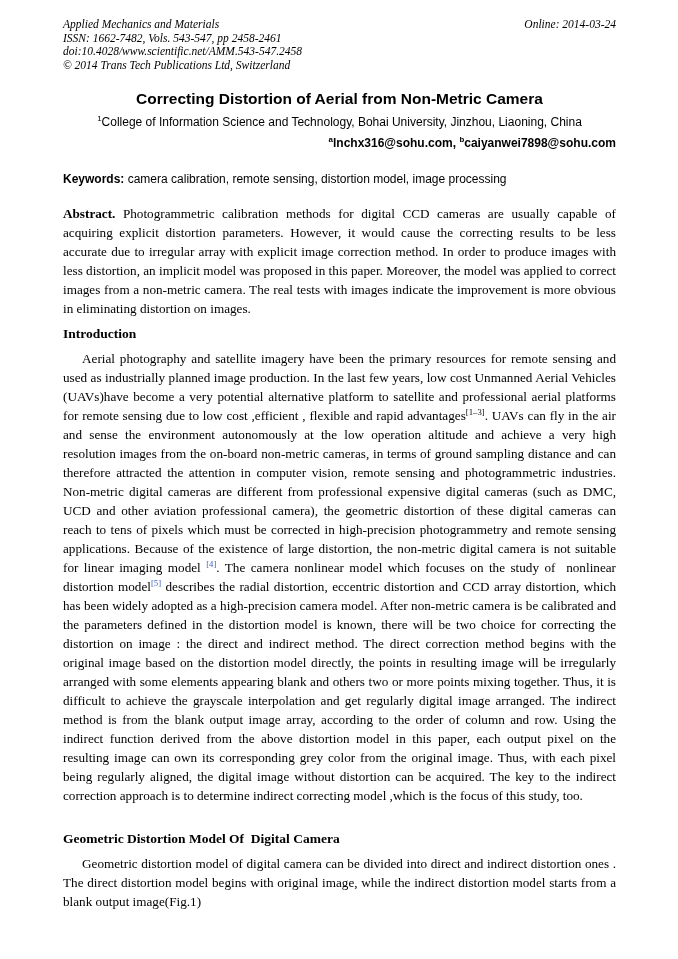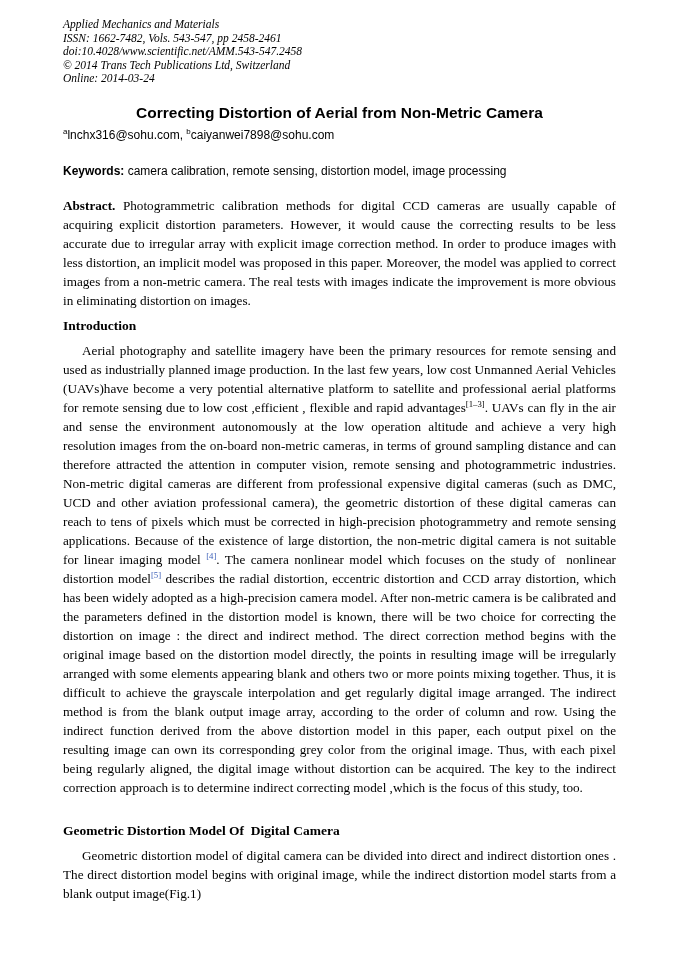--- a/index.html
+++ b/index.html
@@ -20,21 +20,20 @@
   }
   
   .jheader {
     display: flex;
     justify-content: space-between;
     align-items: flex-start;
     font-family: "Liberation Serif", serif;
     font-style: italic;
     font-size: 11.5px;
     line-height: 13.5px;
-    flex-direction: column;
   }
   
   h1.title {
     margin-top: 17px;
     text-align: center;
     font-family: "Liberation Sans", sans-serif;
     font-weight: bold;
     font-size: 15.5px;
     line-height: 19px;
   }
@@ -47,24 +46,25 @@
   }
   .affiliation {
     margin-top: 7px;
     text-align: center;
     font-family: "Liberation Sans", sans-serif;
     font-size: 12px;
     line-height: 15px;
   }
   .emails {
     margin-top: 6px;
-    text-align: left;
+    text-align: right;
     font-family: "Liberation Sans", sans-serif;
     font-size: 12px;
     line-height: 15px;
+    font-weight: bold;
   }
   .keywords {
     margin-top: 21px;
     font-family: "Liberation Sans", sans-serif;
     font-size: 12px;
     line-height: 15px;
     white-space: pre-wrap;
   }
   
   .para {
@@ -106,20 +106,21 @@
       <div>ISSN: 1662-7482, Vols. 543-547, pp 2458-2461</div>
       <div>doi:10.4028/www.scientific.net/AMM.543-547.2458</div>
       <div>© 2014 Trans Tech Publications Ltd, Switzerland</div>
     </div>
     <div class="jheader-right">Online: 2014-03-24</div>
   </div>
 
   <h1 class="title">Correcting Distortion of Aerial from Non-Metric Camera</h1>
 
 
+  <p class="affiliation"><span class="run-sup">1</span><span>College of Information Science and Technology, Bohai University, Jinzhou, Liaoning, China</span></p>
 
   <p class="emails"><span class="run-sup">a</span><span>lnchx316@sohu.com, </span><span class="run-sup">b</span><span>caiyanwei7898@sohu.com</span></p>
 
   <p class="keywords"><span class="run-b">Keywords:</span><span> camera calibration, remote sensing, distortion model, image processing</span></p>
 
   <p class="para abstract"><span class="run-b">Abstract.</span><span> Photogrammetric calibration methods for digital CCD cameras are usually capable of acquiring explicit distortion parameters. However, it would cause the correcting results to be less accurate due to irregular array with explicit image correction method. In order to produce images with less distortion, an implicit model was proposed in this paper. Moreover, the model was applied to correct images from a non-metric camera. The real tests with images indicate the improvement is more obvious in eliminating distortion on images.</span></p>
 
   <h2 class="section-heading">Introduction</h2>
 
   <p class="para body-para indent"><span>Aerial photography and satellite imagery have been the primary resources for remote sensing and used as industrially planned image production. In the last few years, low cost Unmanned Aerial Vehicles (UAVs)have become a very potential alternative platform to satellite and professional aerial platforms for remote sensing due to low cost ,efficient , flexible and rapid advantages</span><span class="run-sup">[1–3]</span><span>. UAVs can fly in the air and sense the environment autonomously at the low operation altitude and achieve a very high resolution images from the on-board non-metric cameras, in terms of ground sampling distance and can therefore attracted the attention in computer vision, remote sensing and photogrammetric industries. Non-metric digital cameras are different from professional expensive digital cameras (such as DMC, UCD and other aviation professional camera), the geometric distortion of these digital cameras can reach to tens of pixels which must be corrected in high-precision photogrammetry and remote sensing applications. Because of the existence of large distortion, the non-metric digital camera is not suitable for linear imaging model </span><span class="run-sup run-link">[4]</span><span>. The camera nonlinear model which focuses on the study of  nonlinear distortion model</span><span class="run-sup run-link">[5]</span><span> describes the radial distortion, eccentric distortion and CCD array distortion, which has been widely adopted as a high-precision camera model. After non-metric camera is be calibrated and the parameters defined in the distortion model is known, there will be two choice for correcting the distortion on image : the direct and indirect method. The direct correction method begins with the original image based on the distortion model directly, the points in resulting image will be irregularly arranged with some elements appearing blank and others two or more points mixing together. Thus, it is difficult to achieve the grayscale interpolation and get regularly digital image arranged. The indirect method is from the blank output image array, according to the order of column and row. Using the indirect function derived from the above distortion model in this paper, each output pixel on the resulting image can own its corresponding grey color from the original image. Thus, with each pixel being regularly aligned, the digital image without distortion can be acquired. The key to the indirect correction approach is to determine indirect correcting model ,which is the focus of this study, too.</span></p>

